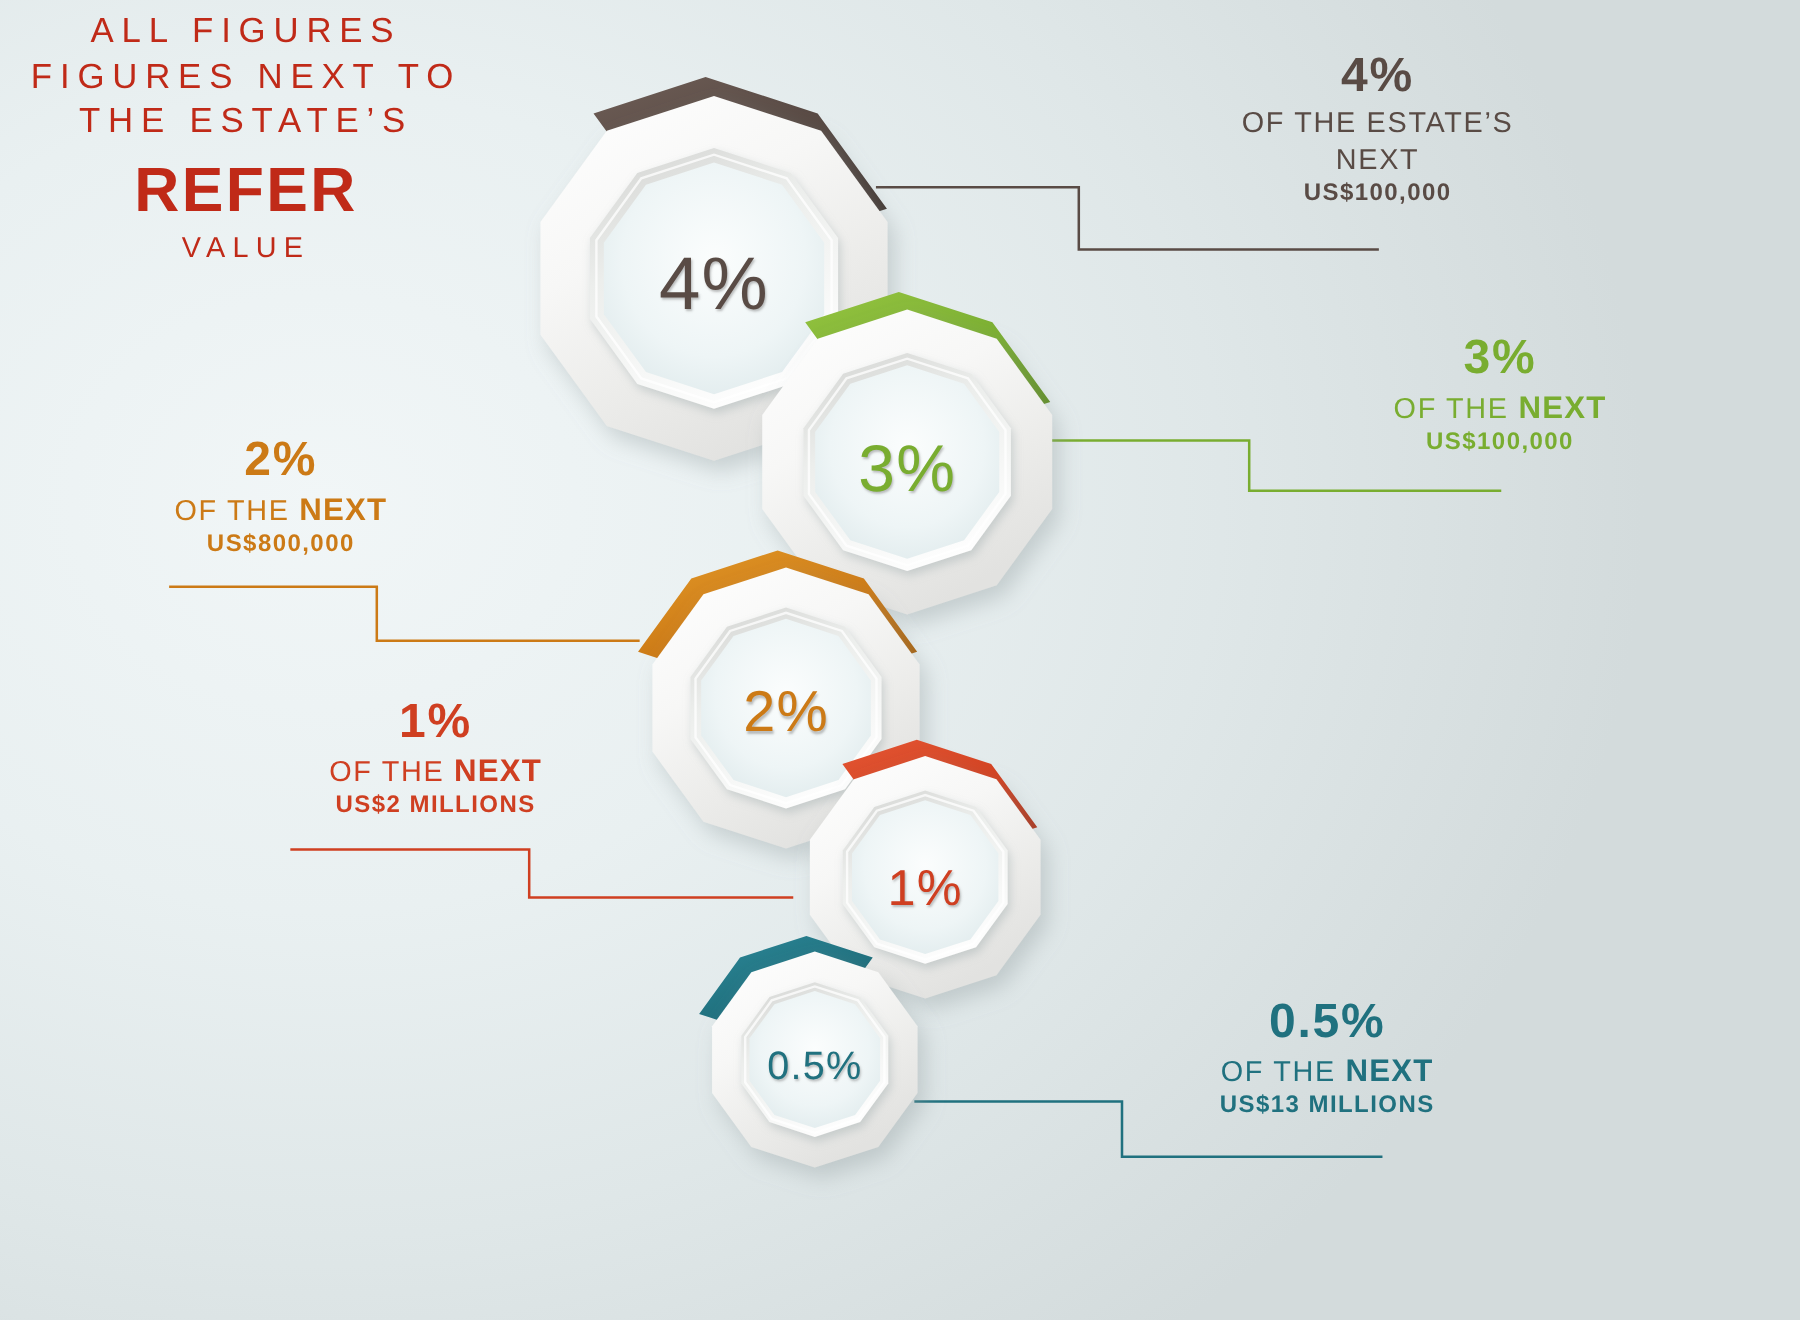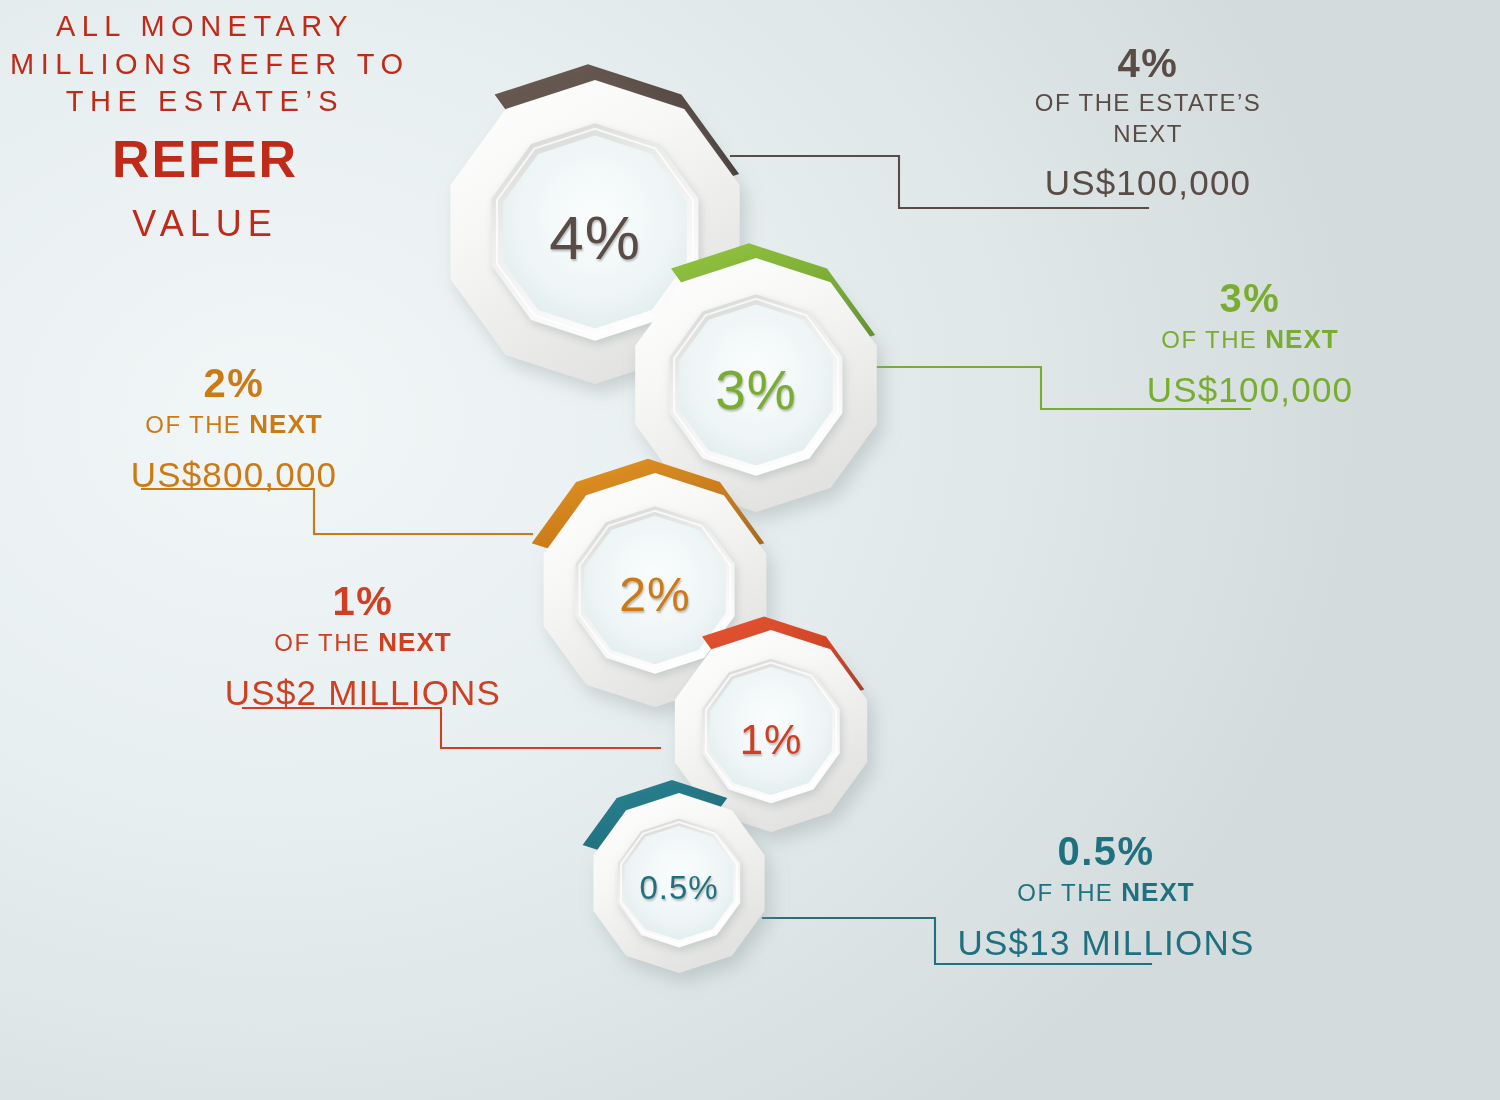--- a/index.html
+++ b/index.html
@@ -11,28 +11,28 @@
       linear-gradient(135deg,#eef4f5 0%,#e4ecec 45%,#ccd4d4 100%);
   }
   #stage{position:absolute;inset:0;}
   svg.layer{position:absolute;left:0;top:0;width:1500px;height:1100px;}
 
   
   .header{position:absolute;left:10px;top:8px;width:390px;text-align:center;
           color:#c02a18;line-height:1.30;}
   .header .l1{font-size:29px;letter-spacing:6.5px;font-weight:300;white-space:nowrap;}
   .header .gross{font-size:52px;letter-spacing:2px;font-weight:600;margin-top:12px;line-height:1.0;}
-  .header .value{font-size:36px;letter-spacing:6px;font-weight:300;margin-top:16px;}
+  .header .value{font-size:24px;letter-spacing:6px;font-weight:300;margin-top:6px;}
 
   
   .callout{position:absolute;line-height:1.16;white-space:nowrap;}
   .callout .pct{font-size:40px;font-weight:700;letter-spacing:1.5px;}
   .callout .l2{font-size:24px;letter-spacing:1.4px;margin-top:3px;}
   .callout .l2 b{font-weight:700;font-size:26px;letter-spacing:1px;}
-  .callout .l3{font-size:35px;letter-spacing:1.2px;font-weight:400;margin-top:15px;}
+  .callout .l3{font-size:20px;letter-spacing:1.2px;font-weight:700;margin-top:2px;}
 
   .c-right{text-align:center;}
   .c-left{text-align:center;}
 
   
   .ringtext{position:absolute;transform:translate(-50%,-50%);
             font-weight:400;letter-spacing:1px;white-space:nowrap;
             text-shadow:1px 2px 2px rgba(110,110,110,.45);}
 </style>
 </head>
@@ -143,22 +143,22 @@
       </g>
   </svg>
 
   <div class="ringtext" style="left:595px;top:237px;font-size:62px;color:#594b45;">4%</div>
   <div class="ringtext" style="left:756px;top:390px;font-size:55px;color:#79ad30;">3%</div>
   <div class="ringtext" style="left:655px;top:594px;font-size:48px;color:#cc7a16;">2%</div>
   <div class="ringtext" style="left:771px;top:740px;font-size:42px;color:#cf3f21;">1%</div>
   <div class="ringtext" style="left:679px;top:888px;font-size:33px;color:#20717f;">0.5%</div>
 
   <div class="header">
-    <div class="l1">ALL MONETARY</div>
-    <div class="l1">MILLIONS REFER TO</div>
+    <div class="l1">ALL FIGURES</div>
+    <div class="l1">FIGURES NEXT TO</div>
     <div class="l1">THE ESTATE’S</div>
     <div class="gross">REFER</div>
     <div class="value">VALUE</div>
   </div>
 
   <div class="callout c-right" style="left:898px;top:40px;width:500px;color:#594b45;">
     <div class="pct">4%</div>
     <div class="l2">OF THE ESTATE’S</div>
     <div class="l2">NEXT</div>
     <div class="l3">US$100,000</div>

